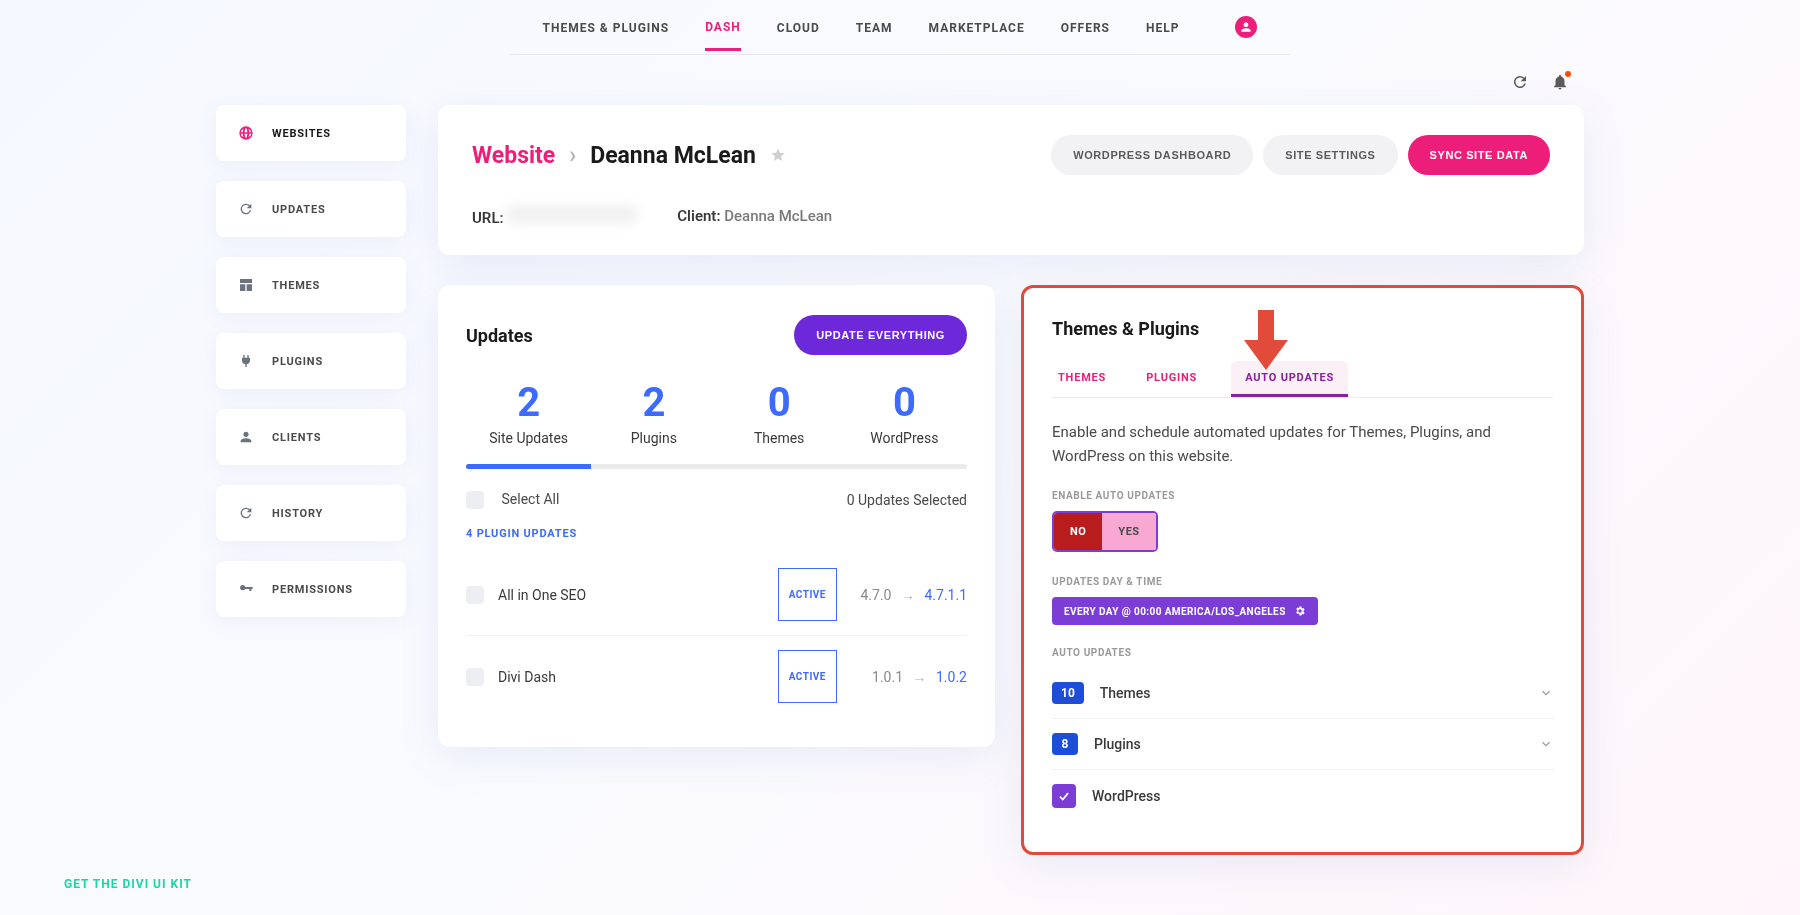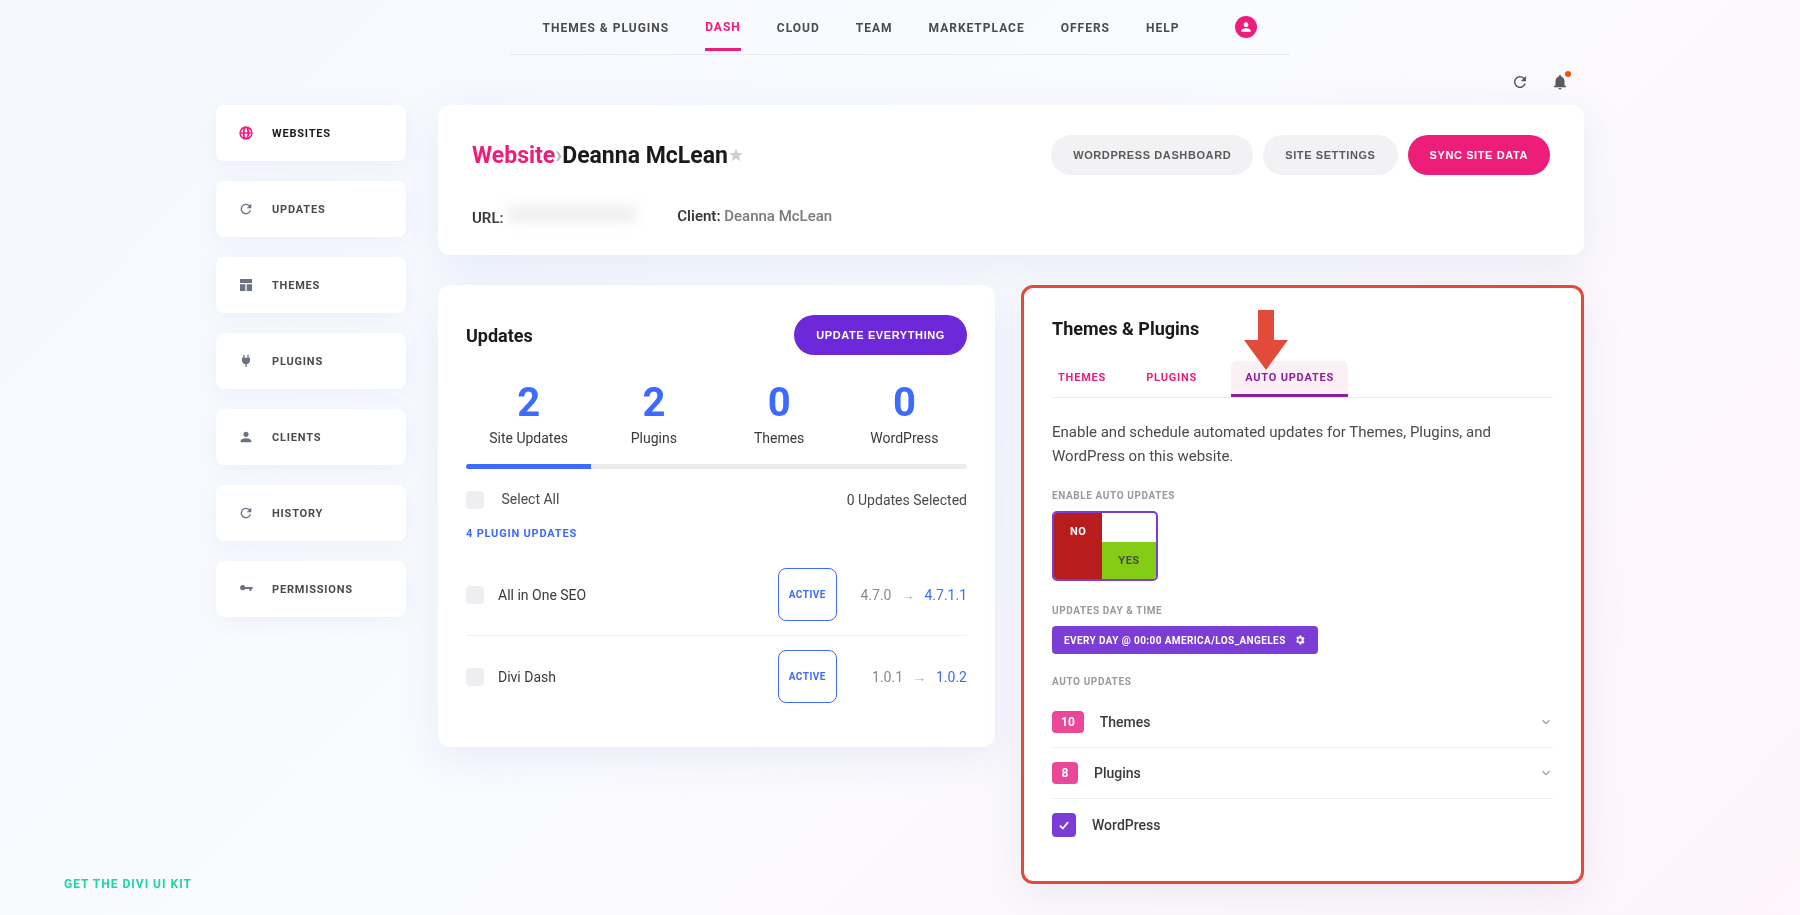--- a/index.html
+++ b/index.html
@@ -65,21 +65,21 @@
 .side-icon { width: 16px; height: 16px; fill: #6b7280; flex-shrink: 0; }
 .side-label { font-size: 11px; font-weight: 700; letter-spacing: 0.8px; color: #4a4a4a; }
 
 
 .header-card {
   background: #fff; border-radius: 12px; padding: 30px 34px 28px;
   box-shadow: 0 10px 40px rgba(100,120,200,0.12);
   margin-bottom: 30px;
 }
 .header-top { display: flex; justify-content: space-between; align-items: center; }
-.breadcrumb { display: flex; align-items: center; font-size: 23px; font-weight: 700; }
+.breadcrumb { display: flex; align-items: center; gap: 14px; font-size: 23px; font-weight: 700; }
 .breadcrumb-root { color: #ec1e79; cursor: pointer; }
 .breadcrumb-sep { color: #b0b0b0; font-weight: 500; }
 .breadcrumb-leaf { color: #1a1a1a; }
 .star-icon { width: 16px; height: 16px; fill: #cfcfcf; cursor: pointer; }
 .header-actions { display: flex; gap: 10px; }
 .btn {
   padding: 14px 22px; border-radius: 22px; font-size: 11px; font-weight: 700;
   letter-spacing: 0.6px; border: none; cursor: pointer;
 }
 .btn-ghost { background: #f2f2f5; color: #5a5a5a; }
@@ -110,21 +110,21 @@
 .progress-bar { height: 5px; background: #ebebeb; border-radius: 3px; overflow: hidden; margin-bottom: 22px; }
 .progress-fill { height: 100%; background: #3d6bff; width: 25%; }
 .select-row { display: flex; justify-content: space-between; align-items: center; font-size: 14px; color: #4a4a4a; margin-bottom: 18px; }
 .checkbox { width: 18px; height: 18px; border-radius: 4px; background: #edeef2; display: inline-block; margin-right: 14px; vertical-align: middle; }
 .section-label { font-size: 11px; font-weight: 700; letter-spacing: 0.8px; color: #3d6bff; margin-bottom: 14px; }
 .plugin-row { display: flex; align-items: center; padding: 14px 0; border-bottom: 1px solid #f0f0f0; }
 .plugin-row:last-child { border-bottom: none; }
 .plugin-name { flex: 1; font-size: 14px; color: #3a3a3a; }
 .badge-active {
   font-size: 10px; font-weight: 700; letter-spacing: 0.5px; color: #3d6bff;
-  border: 1px solid #3d6bff; border-radius: 8px; padding: 20px 10px;
+  border: 1px solid #3d6bff; border-radius: 0; padding: 20px 10px;
 }
 .version-cell { width: 130px; text-align: right; font-size: 14px; }
 .ver-from { color: #8a8a8a; }
 .ver-arrow { color: #b0b0b0; margin: 0 6px; }
 .ver-to { color: #3d6bff; cursor: pointer; }
 
 
 .red-arrow { position: absolute; top: 22px; left: 220px; }
 .tabs { display: flex; gap: 28px; border-bottom: 1px solid #ececec; margin-top: 22px; margin-bottom: 22px; }
 .tab {
@@ -133,35 +133,35 @@
 }
 .tab.active { background: #faf0f6; color: #8b1f9e; border-bottom: 3px solid #8b1f9e; border-radius: 6px 6px 0 0; padding: 10px 14px; }
 .auto-desc { font-size: 15px; color: #4a4a4a; line-height: 1.6; margin-bottom: 22px; }
 .field-label { font-size: 10px; font-weight: 700; letter-spacing: 0.6px; color: #9a9a9a; margin-bottom: 10px; }
 .toggle {
   display: inline-flex; border: 2px solid #7c3dd6; border-radius: 5px; overflow: hidden;
   margin-bottom: 24px;
 }
 .toggle-opt { padding: 12px 16px; font-size: 11px; font-weight: 700; letter-spacing: 0.5px; cursor: pointer; }
 .toggle-opt.on { background: #b91c1c; color: #fff; }
-.toggle-opt.off { background: #84cc16; color: #4a4a4a; margin-top: 29px; }
+.toggle-opt.off { background: #f9a8d4; color: #4a4a4a; }
 .schedule-pill {
   display: inline-flex; align-items: center; gap: 8px;
   background: #7c3dd6; color: #fff; font-size: 10px; font-weight: 700;
   letter-spacing: 0.4px; padding: 8px 12px; border-radius: 4px;
   margin-bottom: 22px; cursor: pointer;
 }
 .schedule-pill svg { width: 12px; height: 12px; fill: #fff; }
 .auto-row {
   display: flex; align-items: center; padding: 14px 0;
   border-bottom: 1px solid #f0f0f0; cursor: pointer;
 }
 .auto-row:last-child { border-bottom: none; }
 .count-badge {
-  background: #ec4899; color: #fff; font-size: 12px; font-weight: 700;
+  background: #1d4ed8; color: #fff; font-size: 12px; font-weight: 700;
   border-radius: 4px; padding: 4px 9px; margin-right: 16px; min-width: 26px; text-align: center;
 }
 .check-badge {
   width: 24px; height: 24px; background: #7c3dd6; border-radius: 4px;
   display: flex; align-items: center; justify-content: center; margin-right: 16px;
 }
 .check-badge svg { width: 14px; height: 14px; stroke: #fff; stroke-width: 3; fill: none; }
 .auto-row-label { flex: 1; font-size: 14px; color: #3a3a3a; font-weight: 500; }
 .chevron { width: 14px; height: 14px; stroke: #9a9a9a; stroke-width: 2; fill: none; }
 

